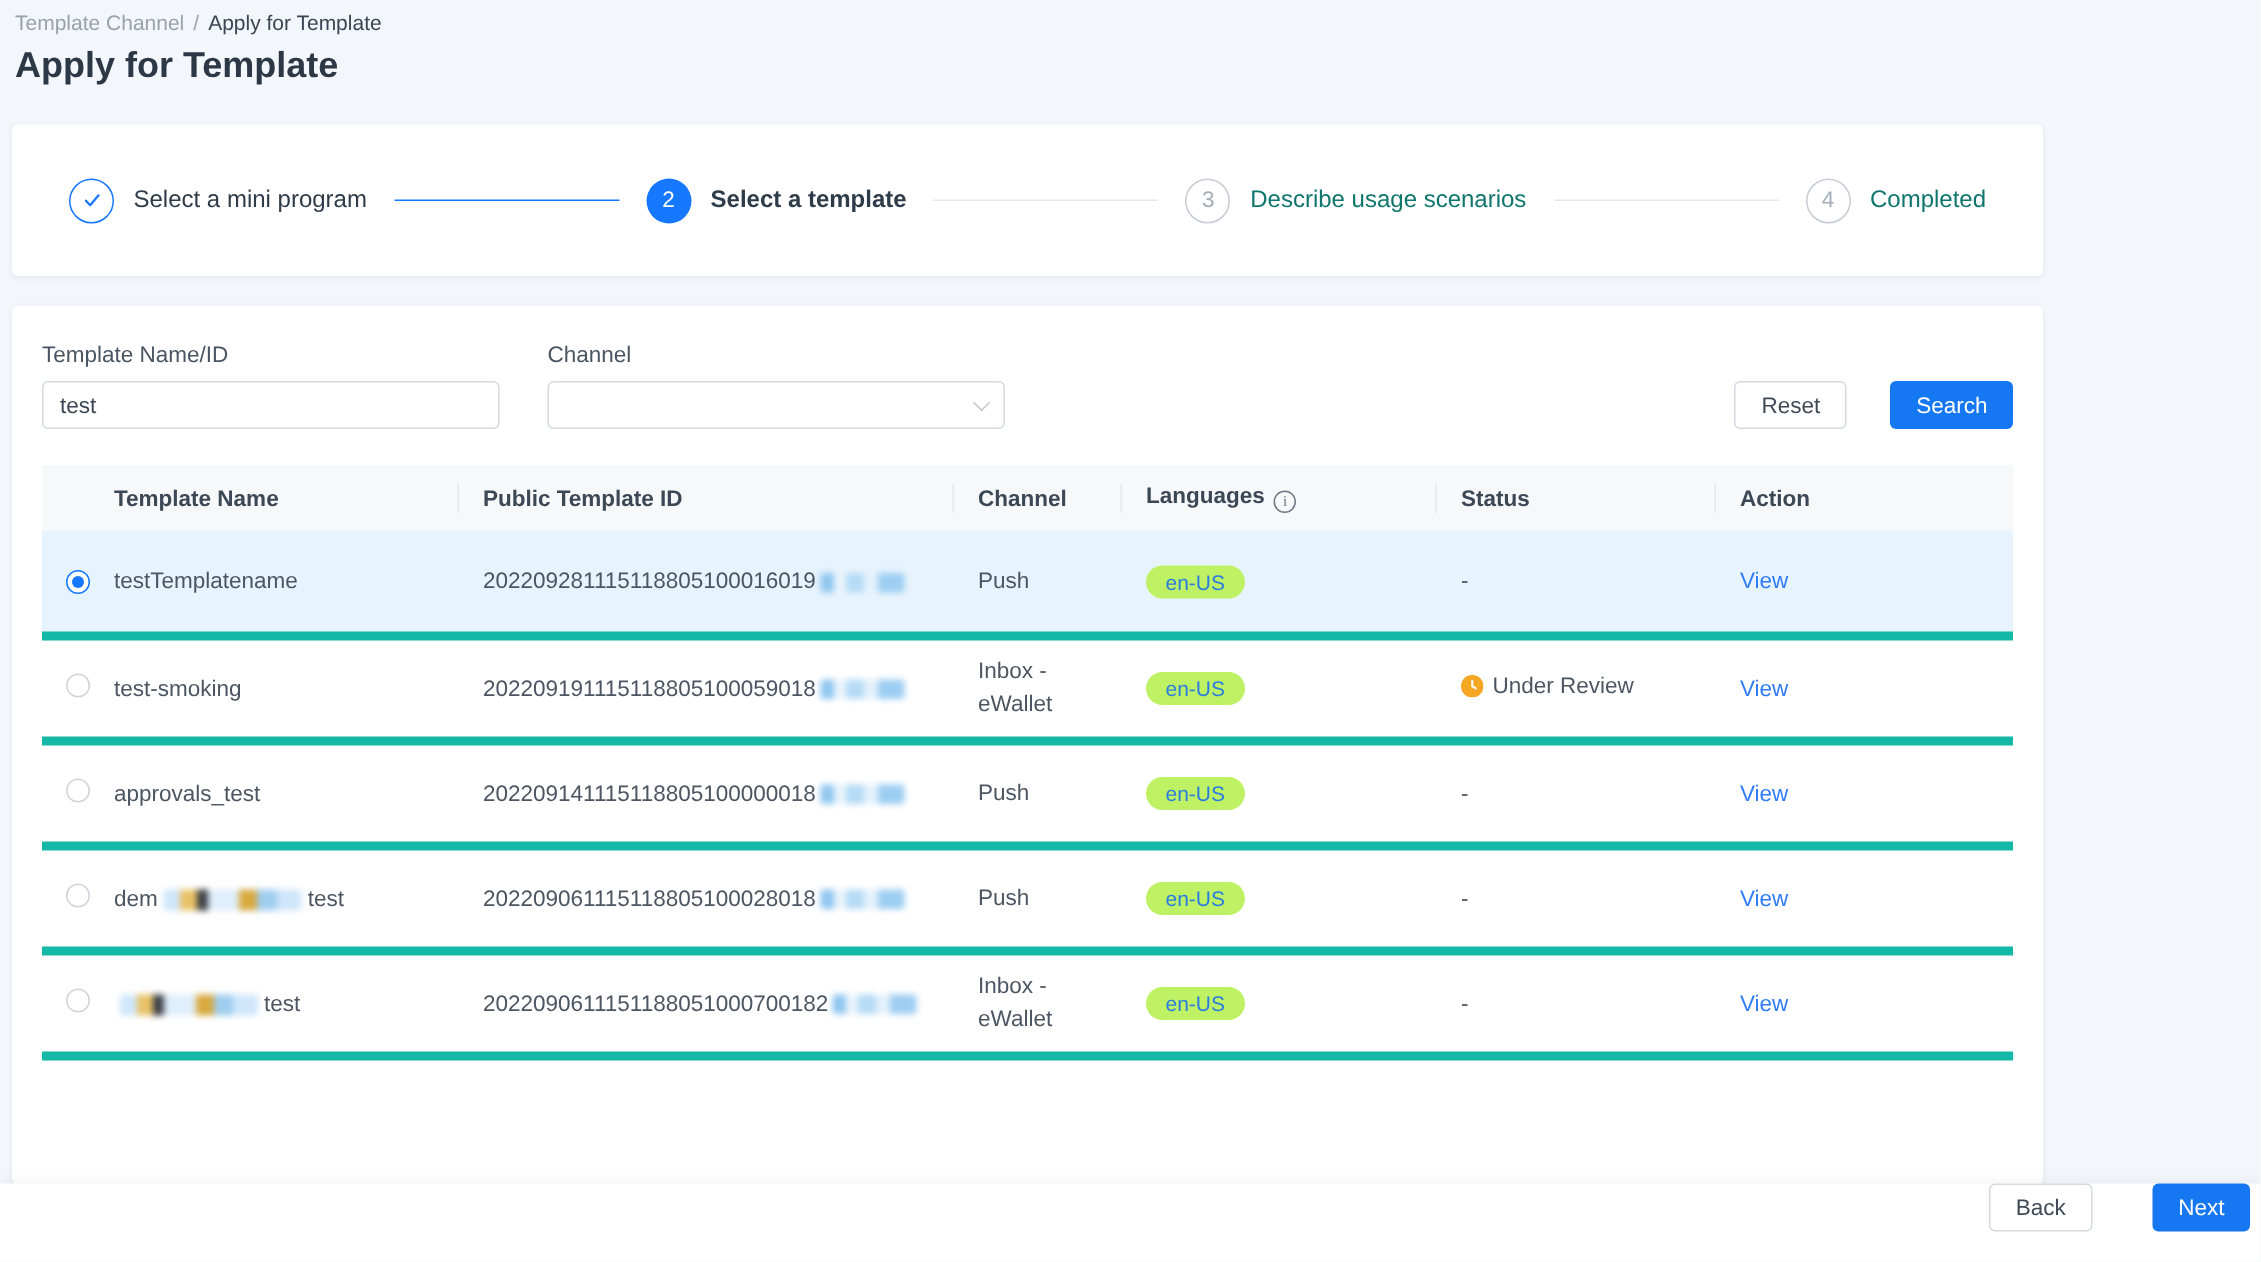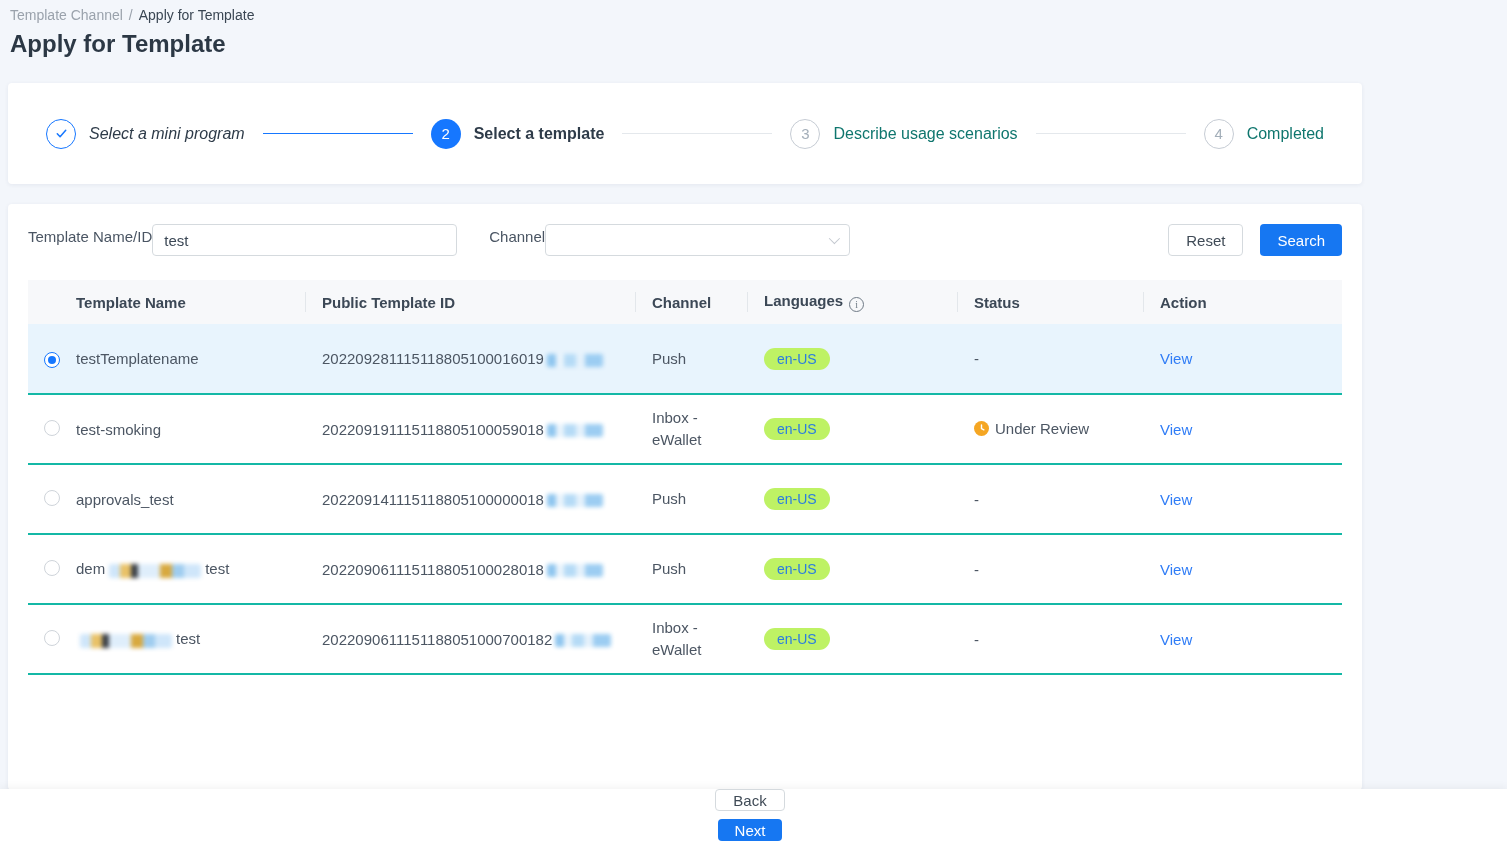--- a/index.html
+++ b/index.html
@@ -29,65 +29,65 @@
   .step { display:flex; align-items:center; flex:0 0 auto; }
   .step-circle {
     width:30px; height:30px; border-radius:50%;
     display:flex; align-items:center; justify-content:center;
     font-size:15px; flex:0 0 auto;
   }
   .step.completed .step-circle { border:1.5px solid #1677ff; background:#fff; }
   .step.active .step-circle { background:#1677ff; color:#fff; }
   .step.pending .step-circle { border:1.5px solid #c6ccd4; color:#a3aeb9; }
   .step-label { margin-left:13px; font-size:16px; }
-  .step.completed .step-label { color:#2e3b49;font-style:italic; }
+  .step.completed .step-label { color:#2e3b49; }
   .step.active .step-label { color:#2e3b49; font-weight:700; }
   .step.pending .step-label { color:#0f766e; }
   .connector { flex:1 1 auto; height:1px; background:#e4e8ec; margin:0 18px; }
   .connector.done { background:#1677ff; }
 
   
   .filters { display:flex; align-items:flex-end; }
-  .filter-field { display:flex; flex-direction:row; margin-right:32px; }
+  .filter-field { display:flex; flex-direction:column; margin-right:32px; }
   .filter-label { font-size:15px; color:#4a5563; margin:4px 0 9px 0; }
   .text-input {
     width:305px; height:32px; border:1px solid #d5dade; border-radius:4px;
     padding:0 11px; font-size:15px; color:#3c4856; outline:none;
     font-family:"Liberation Sans", sans-serif;
   }
   .select-box {
     width:305px; height:32px; border:1px solid #d5dade; border-radius:4px;
     display:flex; align-items:center; justify-content:flex-end; padding:0 12px;
     background:#fff; cursor:pointer;
   }
   .chevron-down {
     width:8px; height:8px; border-right:1.5px solid #c3c8cf; border-bottom:1.5px solid #c3c8cf;
     transform:rotate(45deg) translateY(-2px);
   }
-  .filter-actions { margin-left:auto; display:flex; gap:17px; }
+  .filter-actions { margin-left:auto; display:flex; gap:29px; }
   .btn {
     height:32px; border-radius:4px; font-size:15px; padding:0 17px;
     display:inline-flex; align-items:center; justify-content:center; cursor:pointer;
     font-family:"Liberation Sans", sans-serif; border:1px solid transparent;
   }
   .btn-default { background:#fff; border-color:#d5dade; color:#3f4a56; }
   .btn-primary { background:#1677f2; color:#fff; border:none; }
 
   
   .tpl-table { width:100%; border-collapse:collapse; table-layout:fixed; margin-top:24px; }
   .tpl-table thead th {
     background:#f7f8fa; height:44px; text-align:left; font-size:15px; font-weight:700;
     color:#3c4856; position:relative; padding:0 22px 0 16px;
   }
   .tpl-table th.radio-col, .tpl-table td.radio-col { padding-left:16px; }
   .tpl-table thead th.with-divider::after {
     content:""; position:absolute; right:0; top:12px; height:20px; width:1px; background:#e3e7eb;
   }
   .tpl-table td { height:70px; font-size:15px; color:#4c5663; padding:0 8px 0 16px; vertical-align:middle; }
-  .tpl-table tbody tr { border-bottom:2px solid #14b8a6; }
+  .tpl-table tbody tr { border-bottom:6px solid #14b8a6; }
   .tpl-table tbody tr.selected { background:#e8f4fd; }
   .cell-channel { line-height:22px; }
 
   .radio {
     width:16px; height:16px; border-radius:50%; border:1px solid #cfd4da; background:#fff;
     display:inline-flex; align-items:center; justify-content:center; cursor:pointer;
   }
   .radio .radio-dot { display:none; }
   .radio.checked { border:1.5px solid #1677ff; }
   .radio.checked .radio-dot { display:block; width:8px; height:8px; border-radius:50%; background:#1677ff; }
@@ -117,21 +117,21 @@
   }
   .redact-name {
     width:92px; height:14px; margin:0 4px;
     background:linear-gradient(90deg,#cfe6fa 0 12%,#e9c267 12% 24%,#3a3f46 24% 32%,#dfeefb 32% 55%,#d8a93f 55% 68%,#9fcdef 68% 82%,#cfe6fa 82% 100%);
   }
 
   
   .footer-bar {
     position:absolute; left:0; bottom:0; width:1507px; height:52px; background:#fff;
     box-shadow:0 -2px 8px rgba(0,0,0,.05);
-    display:flex; align-items:center; justify-content:flex-end; gap:8px; padding-right:7px;flex-direction:column;
+    display:flex; justify-content:flex-end; gap:40px; padding-right:7px;
   }
 </style>
 </head>
 <body>
 
 <div class="content">
 
   <div class="breadcrumb">
     <span class="crumb-muted">Template Channel</span><span class="crumb-sep">/</span><span class="crumb-current">Apply for Template</span>
   </div>

